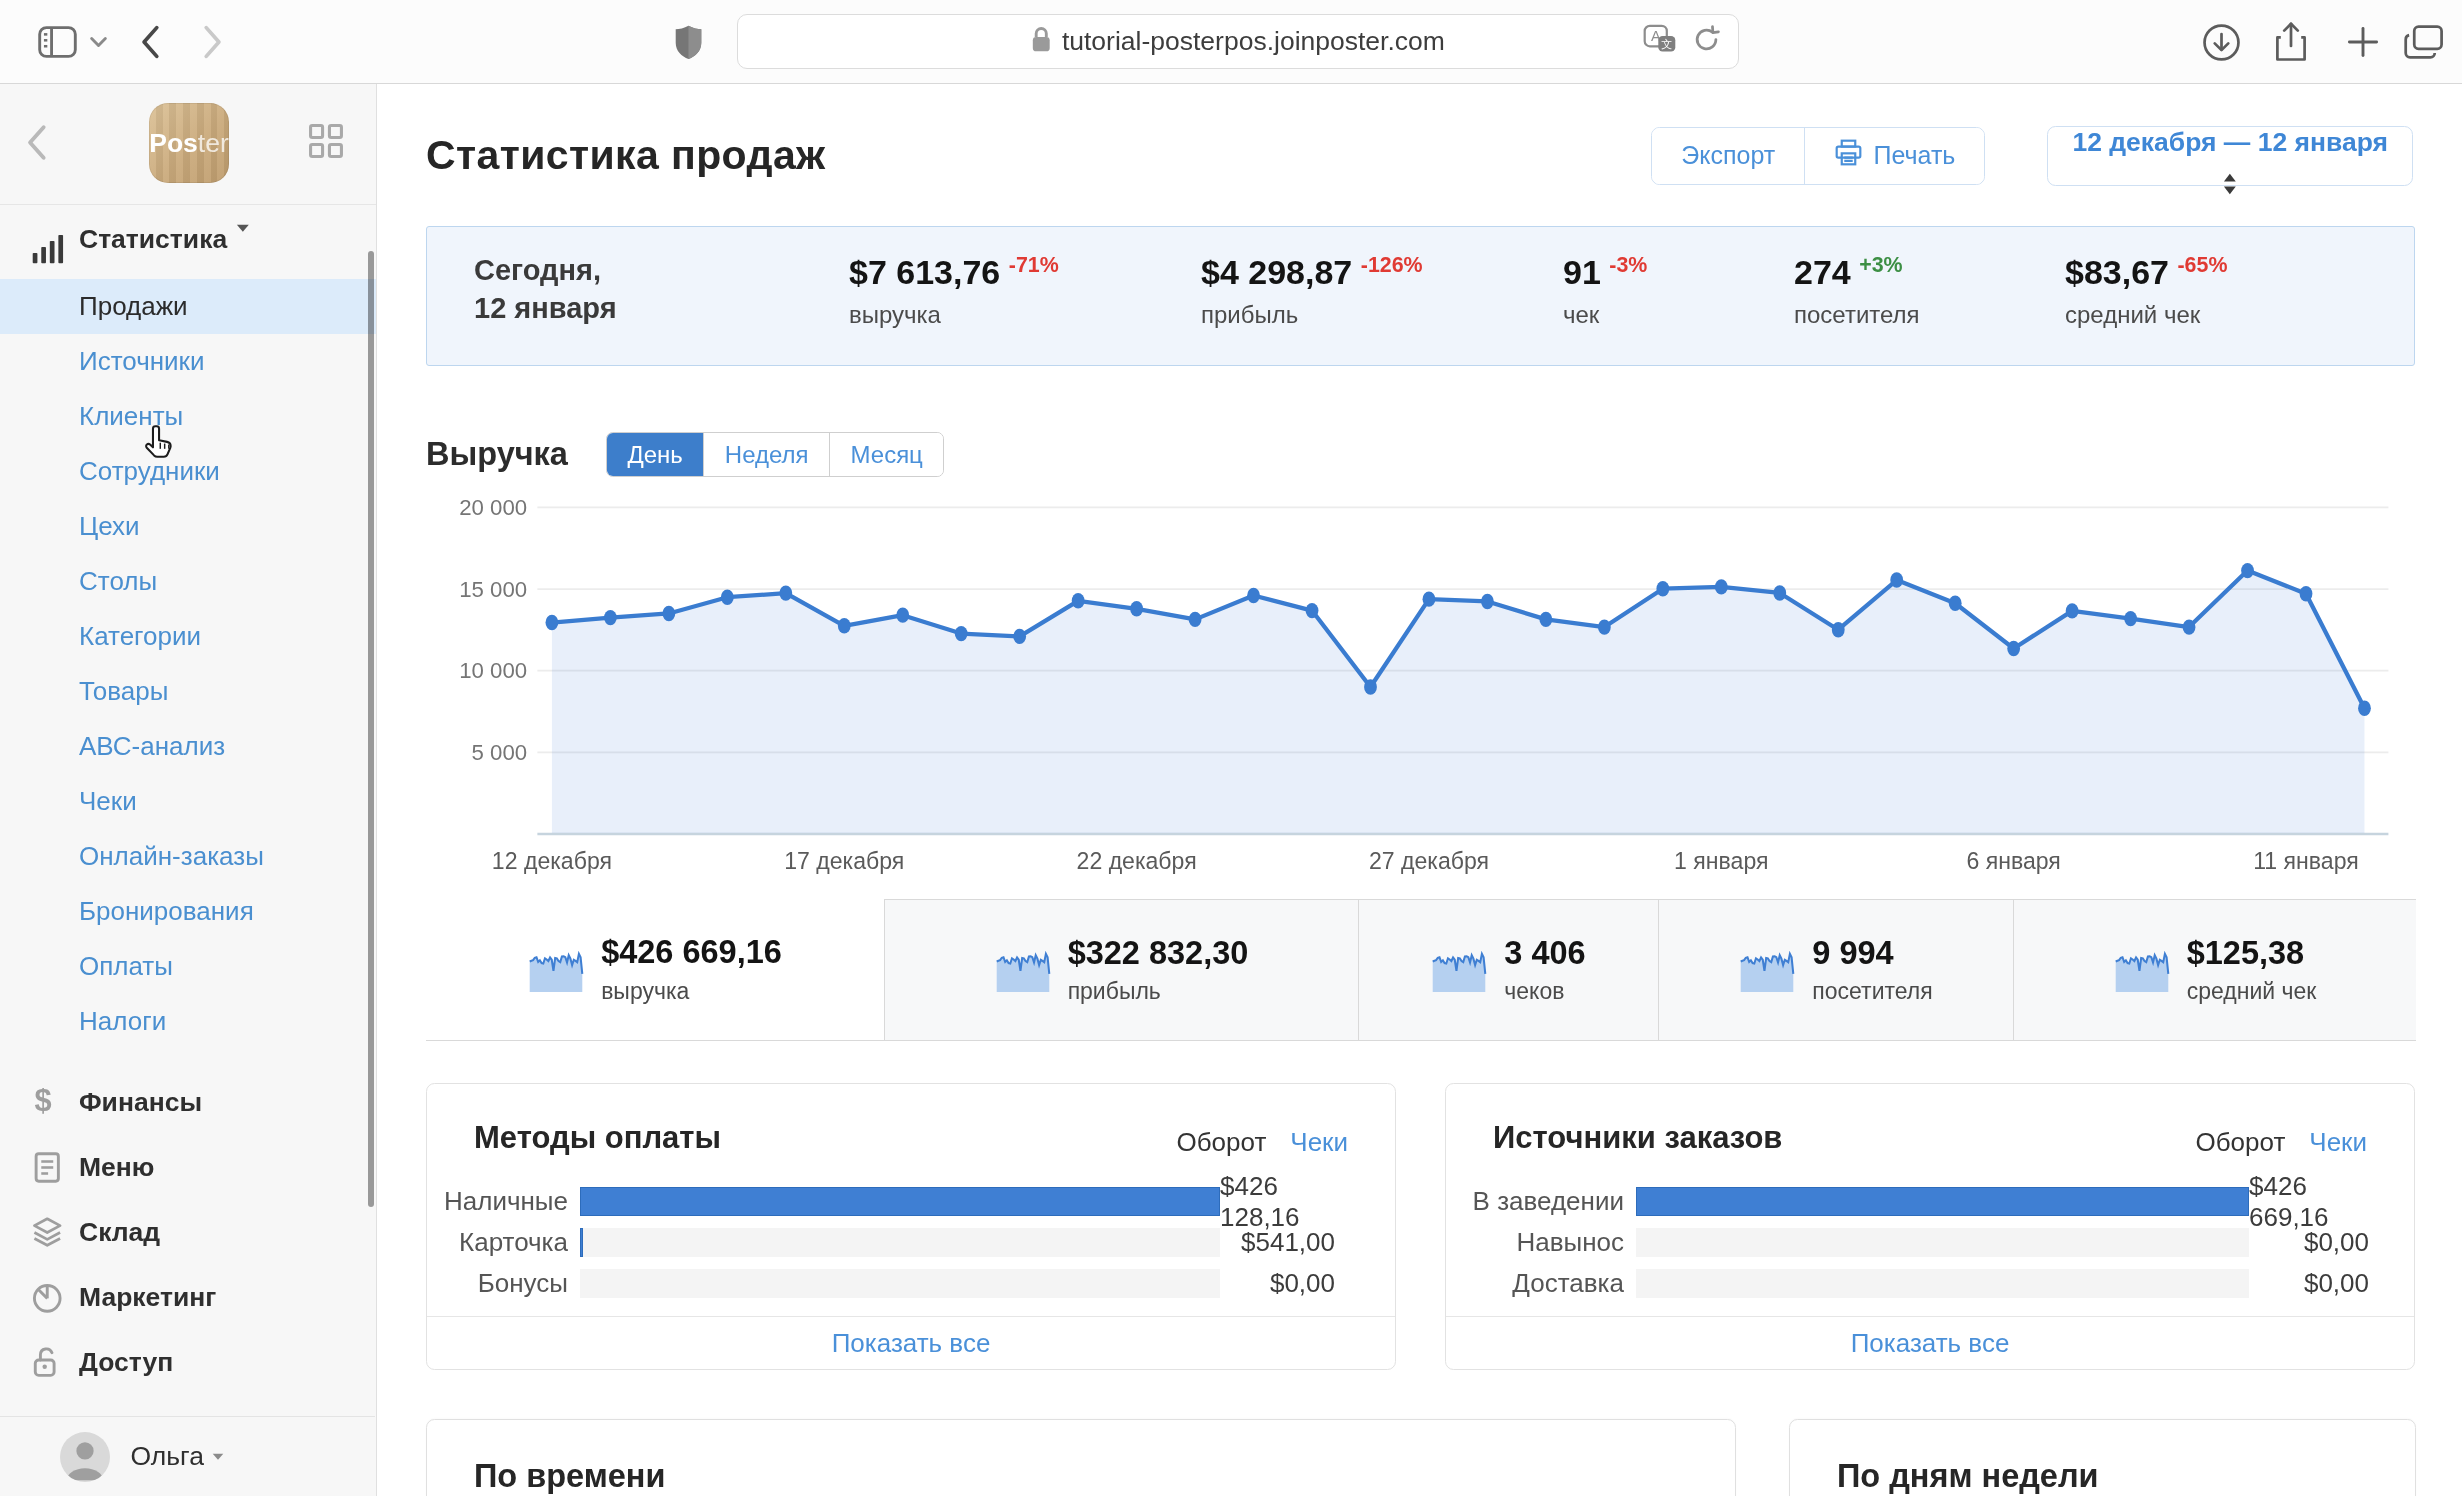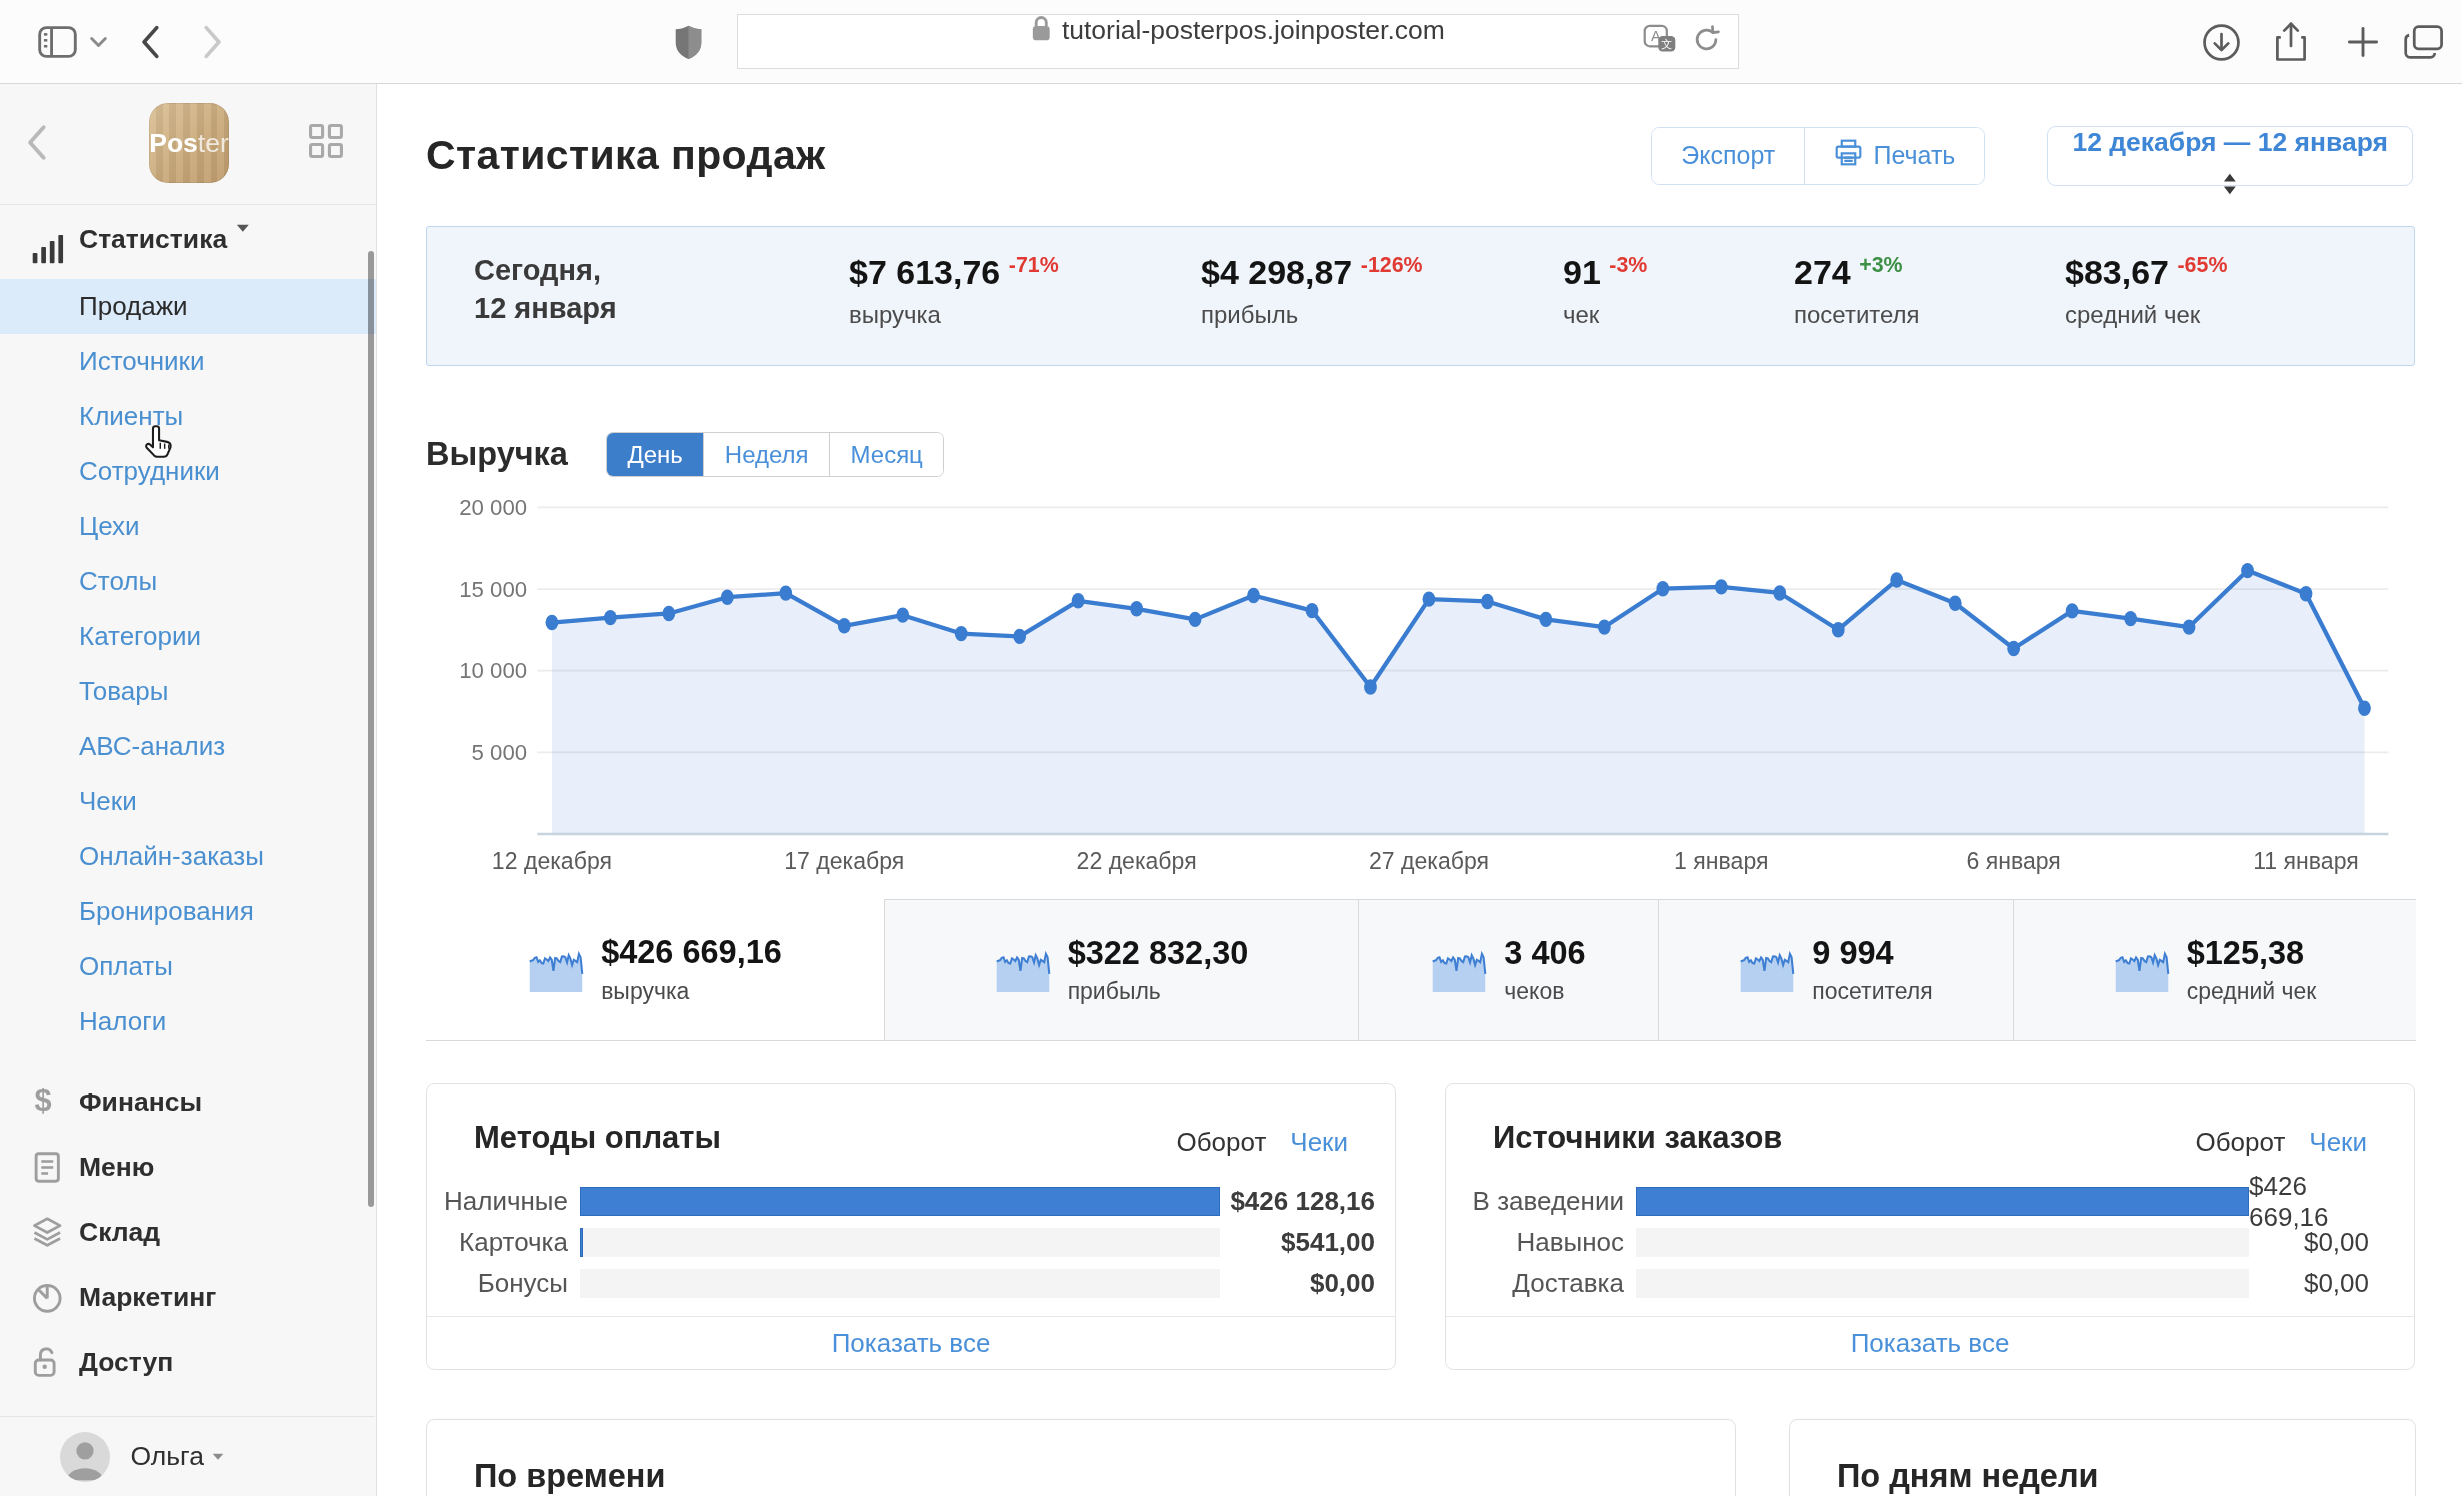--- a/index.html
+++ b/index.html
@@ -5,21 +5,21 @@
   * { margin:0; padding:0; box-sizing:border-box; }
   html,body { width:2462px; height:1496px; overflow:hidden; background:#fff;
     font-family:"Liberation Sans", sans-serif; }
   .screen { position:relative; width:2462px; height:1496px; }
 
   
   .chrome { position:relative; height:84px; background:#fcfcfc; border-bottom:0.9px solid #d8d8d8; }
   .ci { position:absolute; top:0; height:84px; display:flex; align-items:center; justify-content:center;
         background:none; border:none; cursor:default; }
   .url-pill { position:absolute; left:737px; top:13.7px; width:1002px; height:55px; background:#fff;
-    border:0.9px solid #dcdcdc; border-radius:0; display:flex; justify-content:center; }
+    border:0.9px solid #dcdcdc; border-radius:10px; display:flex; align-items:center; justify-content:center; }
   .url-text { font-size:26.5px; color:#3d3d3d; margin-left:10.3px; }
   .pill-right { position:absolute; right:17px; top:0; height:53px; display:flex; align-items:center; gap:15.4px; }
 
   
   .app { display:flex; height:1412px; }
   .sidebar { position:relative; width:377px; background:#f7f7f7; border-right:0.9px solid #e0e0e0; flex:none; }
   .sidebar-top { position:relative; height:121px; border-bottom:0.9px solid #e6e6e6; }
   .logo { position:absolute; left:149px; top:19px; width:80px; height:80px; border-radius:19px;
     background:linear-gradient(135deg,#dcc298,#cbab7d 55%,#bf9d6e),
     repeating-linear-gradient(90deg, rgba(255,255,255,.05) 0 6.8px, rgba(0,0,0,.05) 6.8px 13.7px);
@@ -101,21 +101,21 @@
   .panel .toggle { position:absolute; top:43px; right:47px; font-size:26px; display:flex; gap:24px; }
   .toggle .t-on { color:#333; } .toggle .t-link { color:#4a90d9; cursor:pointer; }
   .rows { position:absolute; top:91px; left:0; right:0; }
   .prow { display:flex; align-items:center; height:29px; margin-top:12px; }
   .prow .rl { font-size:26px; color:#555; text-align:right; flex:none; }
   .p-pay .rl { width:141px; } .p-src .rl { width:178px; }
   .prow .track { position:relative; height:29px; background:#f4f4f4; margin-left:12px; flex:none; }
   .p-pay .track { width:640px; } .p-src .track { width:613px; }
   .prow .fill { position:absolute; left:0; top:0; height:100%; background:#3f7fd3; border:1.7px solid #2d6cbb; }
   .prow .rv { margin-left:auto; font-size:26px; color:#3c3c3c; }
-  .p-pay .rv { margin-right:20px;font-weight:bold; } .p-src .rv { margin-right:45px; }
+  .p-pay .rv { margin-right:60px; } .p-src .rv { margin-right:45px; }
   .p-foot { position:absolute; left:0; right:0; bottom:0; height:53px; border-top:0.9px solid #e6e6e6;
     display:flex; align-items:center; justify-content:center; font-size:26px; color:#4a90d9; cursor:pointer; }
 
   
   .bcard { position:absolute; top:1335px; height:171px; border:0.9px solid #e0e0e0;
     border-radius:8.5px 8.5px 0 0; background:#fff; box-shadow:0 -0.9px 1.7px rgba(0,0,0,.02); }
   .b-left { left:49px; width:1310px; } .b-right { left:1412px; width:627px; }
   .bcard h2 { position:absolute; top:38px; left:47px; font-size:32.5px; font-weight:bold; color:#262626; }
 
   .cursor { position:absolute; left:142px; top:338px; width:39px; height:39px; z-index:40; }

